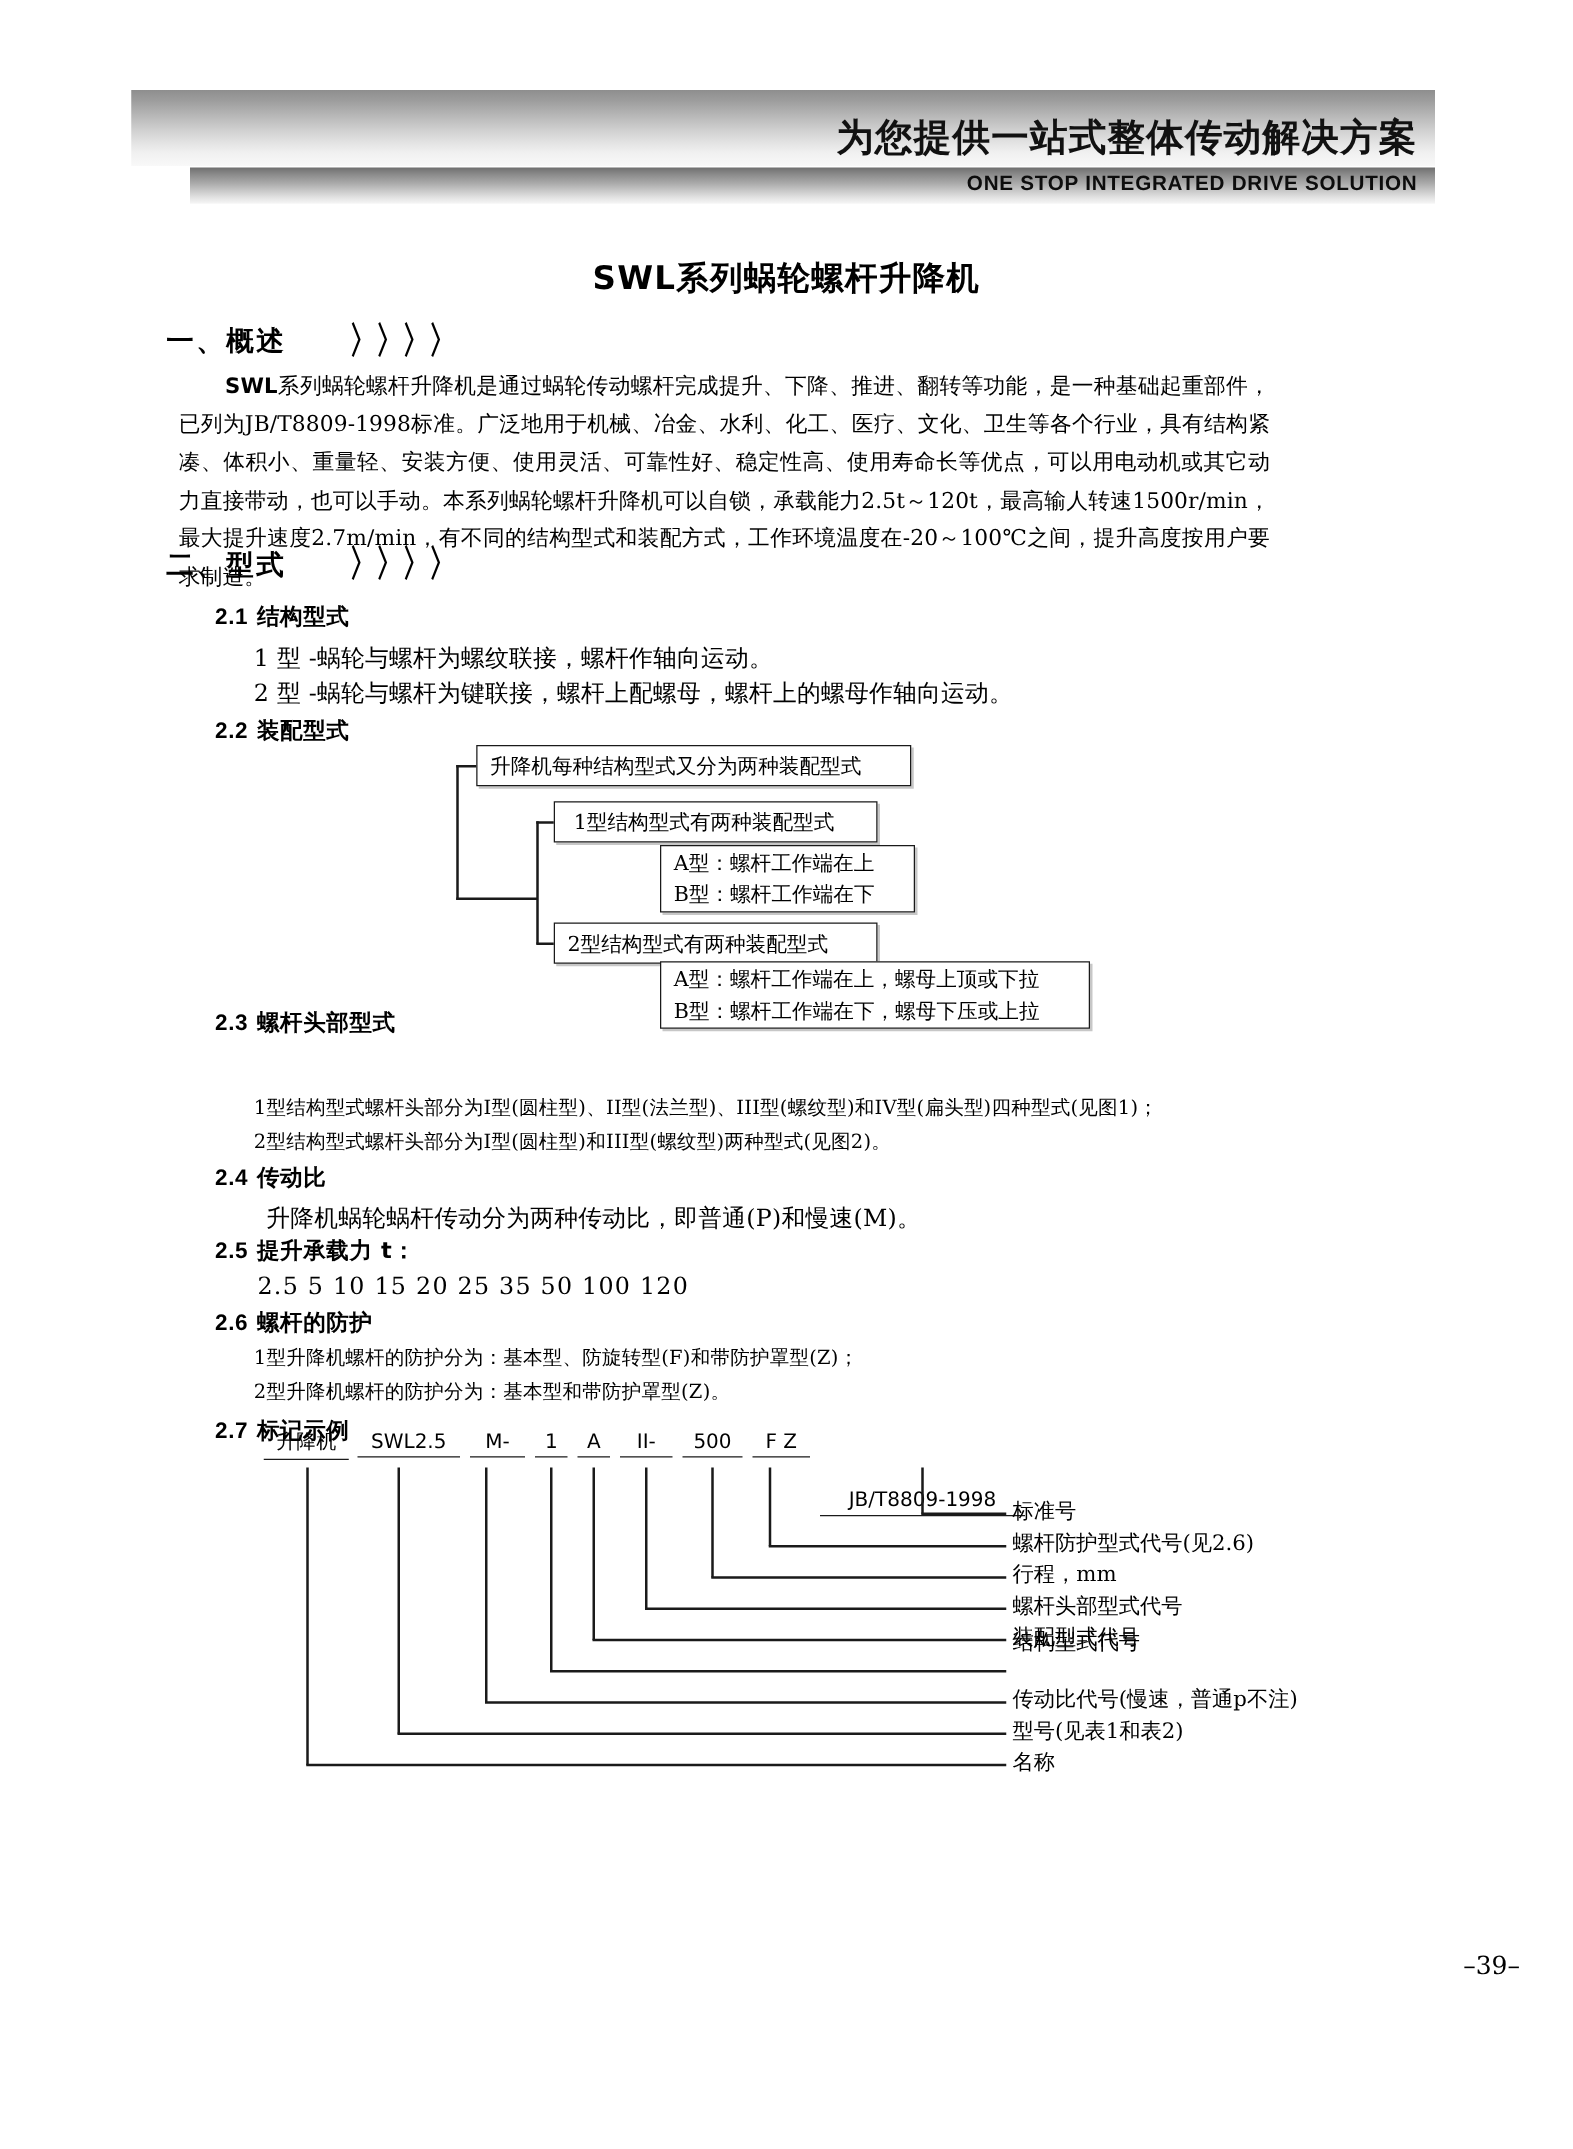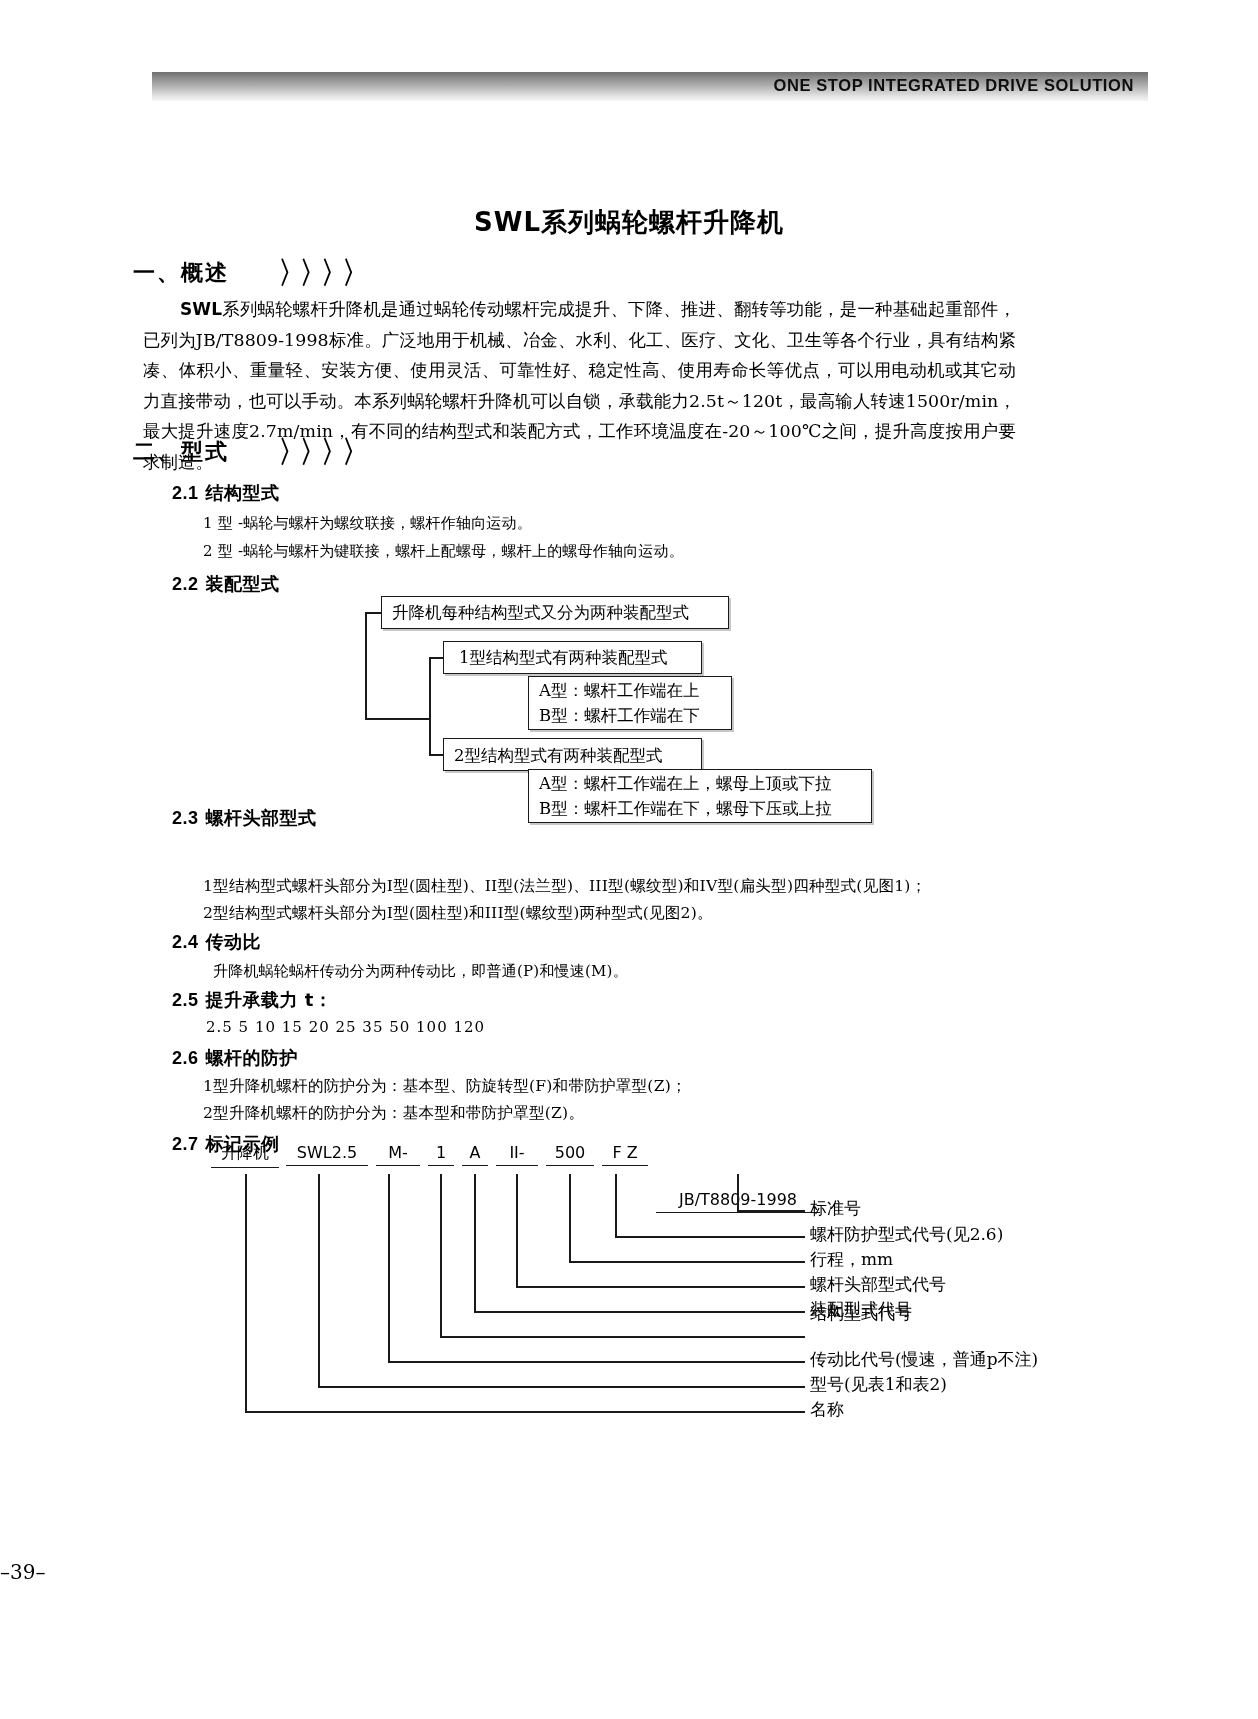--- a/index.html
+++ b/index.html
@@ -92,21 +92,21 @@
     font-family:"DejaVu Sans","Liberation Sans",sans-serif;
     font-weight:bold;
     font-size:18px;
     letter-spacing:0.5px;
     white-space:nowrap;
   }
   .sub-head .num { font-family:"Liberation Sans","DejaVu Sans",sans-serif; margin-right:7px; }
   .sub-line {
     position:absolute;
     font-family:"DejaVu Serif","Liberation Serif",serif;
-    font-size:15px;
+    font-size:19px;
     white-space:nowrap;
     letter-spacing:0.2px;
   }
   .sub-line.small { font-size:15.6px; }
 
   
   .flow { position:absolute; left:0; top:0; }
   .fbox {
     position:absolute;
     border:1.4px solid #1a1a1a;
@@ -126,31 +126,34 @@
   .cline { position:absolute; background:#1a1a1a; }
   .callout {
     position:absolute;
     font-family:"DejaVu Serif","Liberation Serif",serif;
     font-size:17px;
     white-space:nowrap;
   }
 
   .pagenum {
     position:absolute; left:0; top:1560px; width:1216px;
-    text-align:left;
+    text-align:right;
     font-family:"DejaVu Serif","Liberation Serif",serif;
     font-size:20px;
   }
 </style>
 </head>
 <body>
 
 <div class="page">
 
   <div class="header-wrap">
+    <div class="header-bar">
+      <div class="header-cn">为您提供一站式整体传动解决方案</div>
+    </div>
     <div class="header-bar2">
       <div class="header-en">ONE STOP INTEGRATED DRIVE SOLUTION</div>
     </div>
   </div>
 
   <div class="doc-title">SWL系列蜗轮螺杆升降机</div>
 
   <div class="sec-head" style="left:133px; top:258px;">
     <span class="sec-label">一、</span>
     <span class="sec-label">概述</span>

